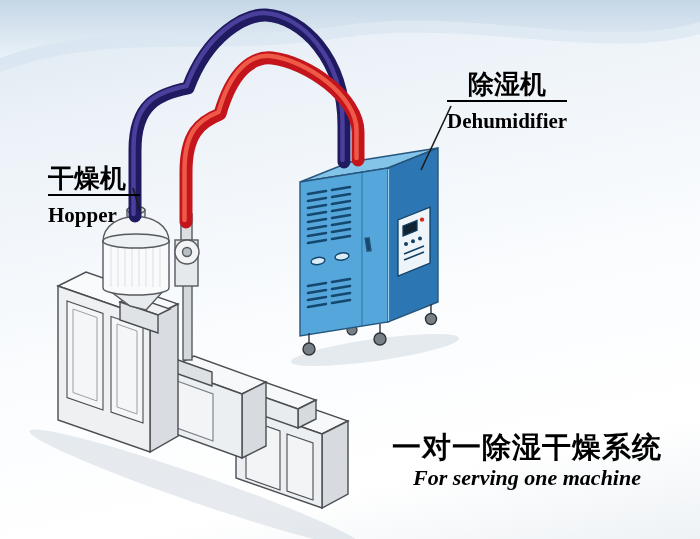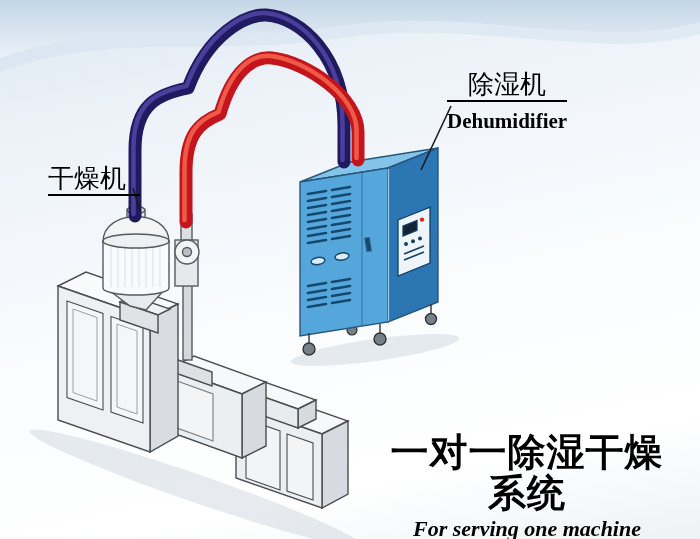--- a/index.html
+++ b/index.html
@@ -3,31 +3,31 @@
 <meta charset="utf-8">
 <style>
   html,body{margin:0;padding:0;background:#ffffff;}
   .stage{
     position:relative;width:700px;height:539px;overflow:hidden;
     font-family:"Liberation Sans","DejaVu Sans",sans-serif;
     background:linear-gradient(168deg,#dce7f1 0%,#ecf2f8 20%,#fafcfe 55%,#ffffff 82%,#eef2f5 100%);
   }
   .stage svg{position:absolute;left:0;top:0;display:block;}
   .label{position:absolute;color:#000;line-height:1.08;z-index:5;}
-  .label .cn{font-weight:normal;}
+  .label .cn{font-weight:bold;}
   .label .rule{border-top:2.5px solid #000;margin:2px 0 1px;}
   .label .en{font-family:"Liberation Serif","DejaVu Serif",serif;font-weight:bold;margin-top:8px;}
   #hopper-label{left:48px;top:164px;width:92px;}
   #hopper-label .cn{font-size:26px;}
   #hopper-label .en{font-size:21px;}
   #dehumidifier-label{left:447px;top:70px;width:120px;text-align:center;}
   #dehumidifier-label .cn{font-size:26px;}
   #dehumidifier-label .en{font-size:21px;}
   #caption{left:381px;top:432px;width:292px;text-align:center;}
-  #caption .cn{font-size:38px;font-weight:bold;letter-spacing:1px;}
+  #caption .cn{font-size:29px;font-weight:bold;letter-spacing:1px;}
   #caption .en{font-size:22px;margin-top:3px;font-style:italic;}
 </style>
 </head>
 <body>
 
 <div class="stage">
 
   <svg width="700" height="539" viewBox="0 0 700 539">
     <defs>
       <linearGradient id="waveGrad" x1="0" y1="0" x2="0" y2="1">
@@ -164,20 +164,21 @@
 
     <g stroke="#1a1a1a" stroke-width="1.6">
       <line x1="133" y1="188" x2="140" y2="211"></line>
       <line x1="451" y1="106" x2="421" y2="170"></line>
     </g>
   </svg>
 
   <div class="label" id="hopper-label">
     <div class="cn">干燥机</div>
     <div class="rule"></div>
+    <div class="en">Hopper</div>
   </div>
 
   <div class="label" id="dehumidifier-label">
     <div class="cn">除湿机</div>
     <div class="rule"></div>
     <div class="en">Dehumidifier</div>
   </div>
 
   <div class="label" id="caption">
     <div class="cn">一对一除湿干燥系统</div>

